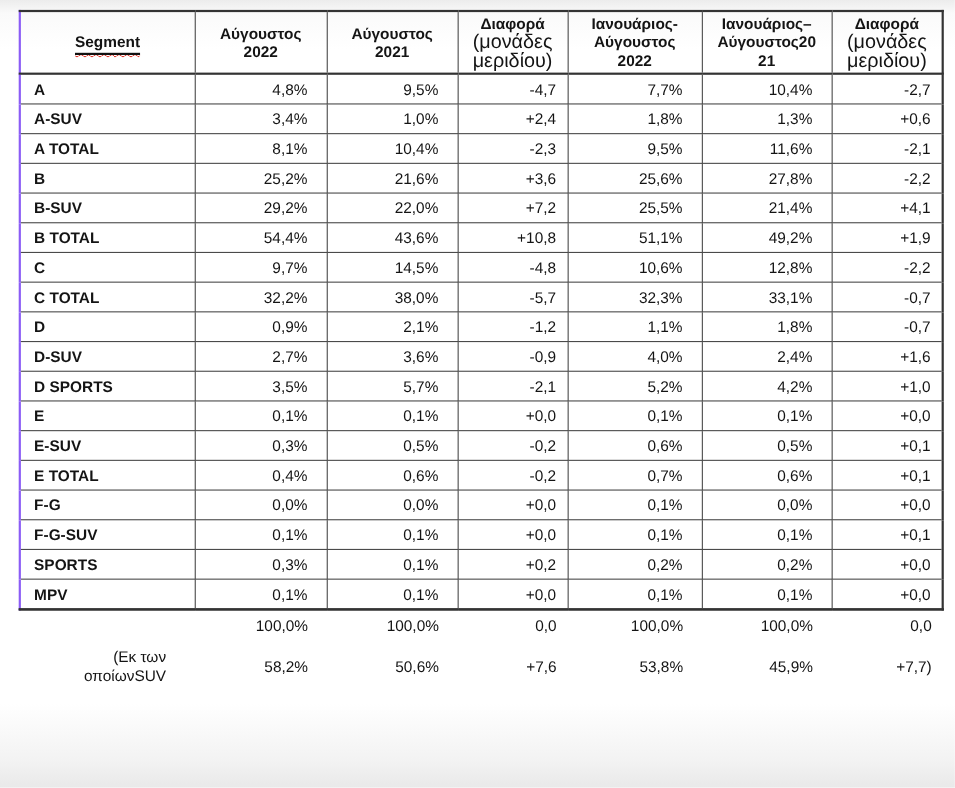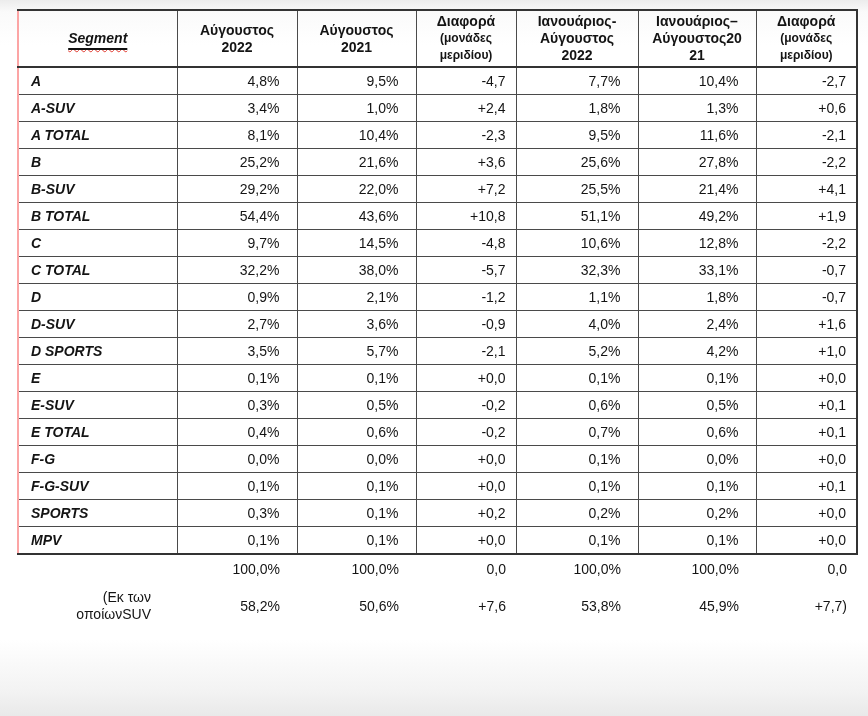--- a/index.html
+++ b/index.html
@@ -27,33 +27,33 @@
   col.c-diff1    { width: 100px; }
   col.c-janaug22 { width: 122px; }
   col.c-janaug21 { width: 118px; }
   col.c-diff2    { width: 101px; }
 
   
   thead th, tbody.main td {
     border: 1.5px solid #4a4a4a;
   }
   thead th { border-top: 2px solid #333; border-bottom: 2px solid #333; }
-  thead th:first-child, tbody.main td:first-child { border-left: 2px solid #fca5a5; font-style: italic; }
+  thead th:first-child, tbody.main td:first-child { border-left: 2px solid #8b5cf6; }
   thead th:last-child,  tbody.main td:last-child  { border-right: 2px solid #333; }
   tbody.main tr:last-child td { border-bottom: 2px solid #333; }
 
   thead th {
     height: 57px;
     vertical-align: middle;
     text-align: center;
     font-weight: bold;
     line-height: 17px;
     padding: 2px 3px;
   }
-  thead .hdr-sub { display: block; font-weight: bold; font-size: 12px; }
+  thead .hdr-sub { display: block; font-weight: normal; font-size: 18px; }
   .pre { white-space: pre-line; }
   .hdr-bold { display: block; }
 
   .wavy {
     text-decoration: underline wavy #e03a2f;
     text-decoration-thickness: 1px;
     text-underline-offset: 5px;
   }
   .solid-ul { text-decoration: underline solid #111; text-decoration-thickness: 1.5px; }
 

